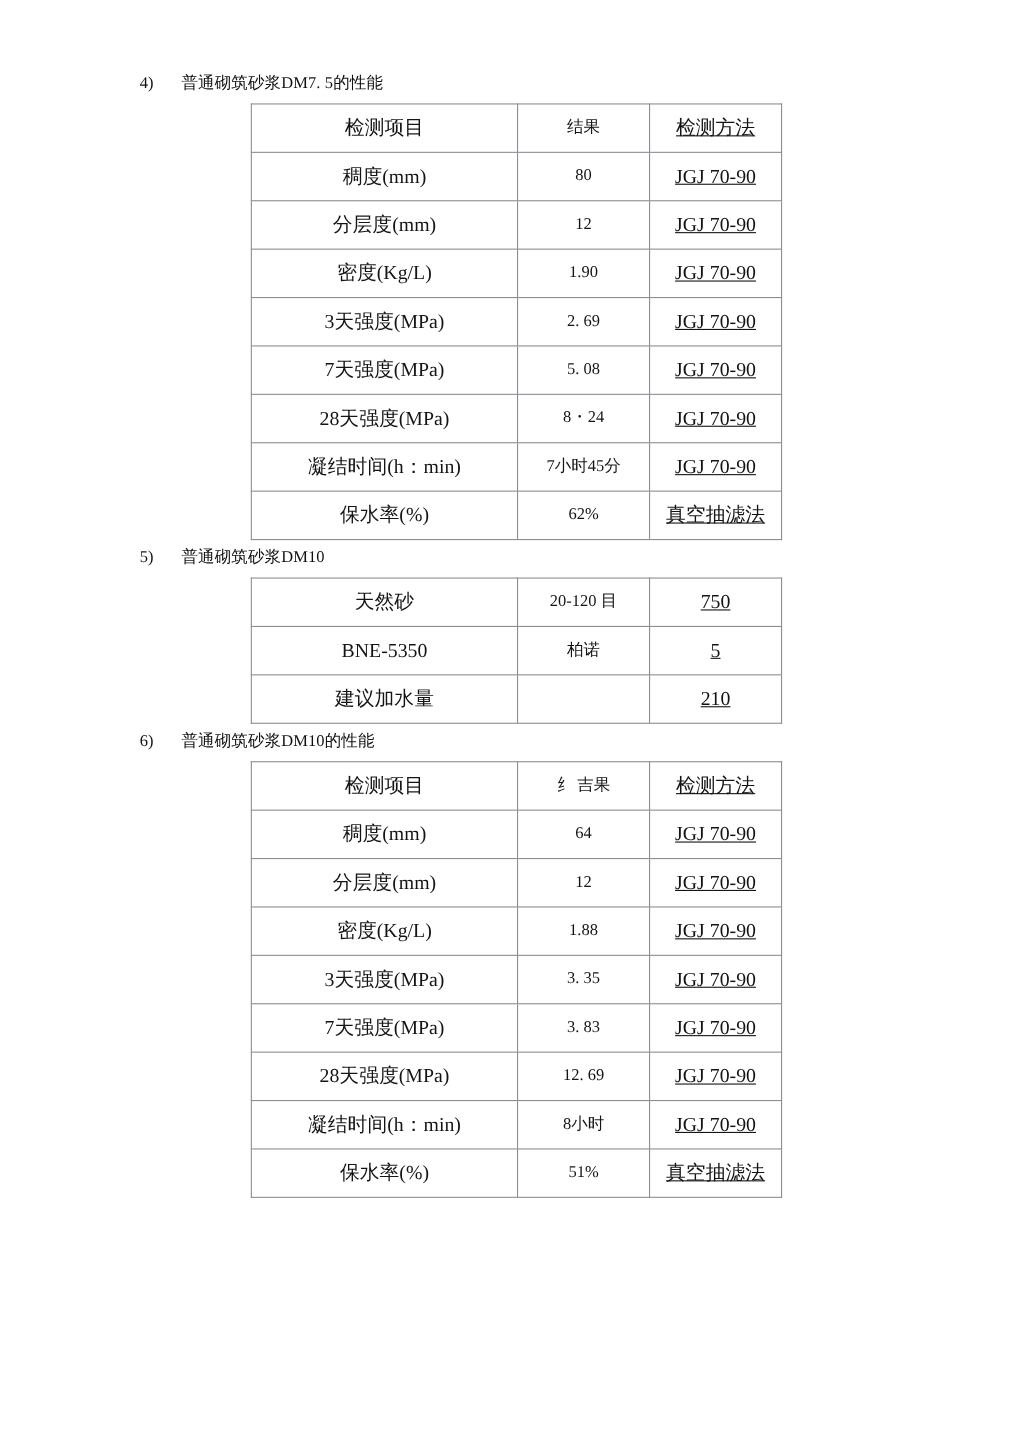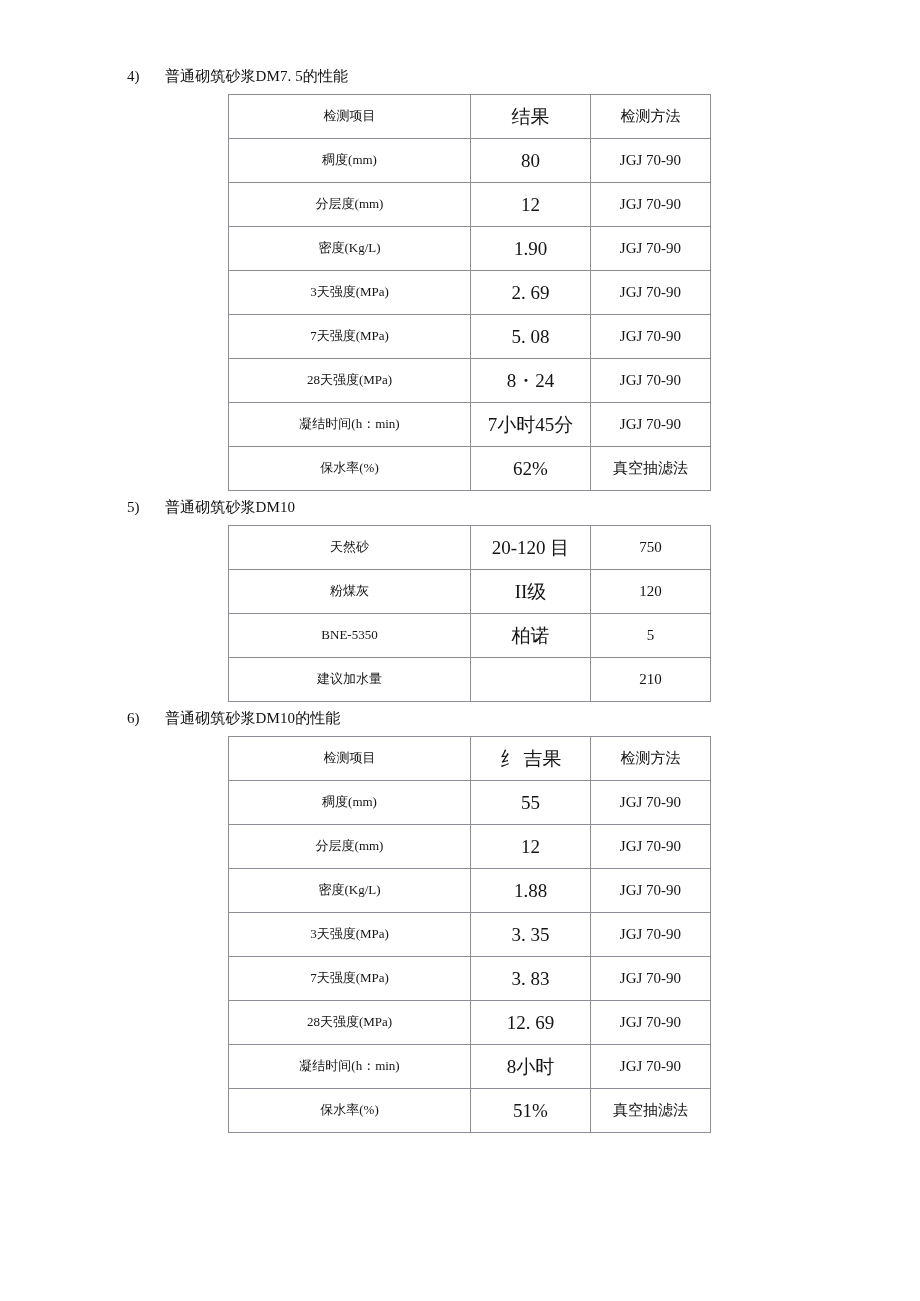--- a/index.html
+++ b/index.html
@@ -64,23 +64,23 @@
     padding: 0 4px;
     text-align: center;
     vertical-align: middle;
     white-space: pre;
     line-height: 1.15;
   }
   table.data-table col.c1 { width: 242px; }
   table.data-table col.c2 { width: 120px; }
   table.data-table col.c3 { width: 120px; }
 
-  .cell-label   { font-size: 13px; }
-  .cell-value   { font-size: 19px; }
-  .cell-method  { font-size: 15px; }
+  .cell-label   { font-size: 18px; }
+  .cell-value   { font-size: 15px; }
+  .cell-method  { font-size: 18px; text-decoration: underline; }
 
   
   .block { margin: 0; }
   .gap-heading-top  { height: 8px; }
   .gap-after-table  { height: 6px; }
 
   .spacer-top { height: 66px; }
 </style>
 </head>
 <body>
@@ -168,25 +168,20 @@
               <col class="c2">
               <col class="c3">
             </colgroup>
           <tbody>
             <tr>
               <td class="cell-label">天然砂</td>
               <td class="cell-value">20-120 目</td>
               <td class="cell-method">750</td>
             </tr>
             <tr>
-              <td class="cell-label">粉煤灰</td>
-              <td class="cell-value">II级</td>
-              <td class="cell-method">120</td>
-            </tr>
-            <tr>
               <td class="cell-label">BNE-5350</td>
               <td class="cell-value">柏诺</td>
               <td class="cell-method">5</td>
             </tr>
             <tr>
               <td class="cell-label">建议加水量</td>
               <td class="cell-value"></td>
               <td class="cell-method">210</td>
             </tr>
           </tbody>
@@ -210,21 +205,21 @@
               <col class="c3">
             </colgroup>
           <tbody>
             <tr>
               <td class="cell-label">检测项目</td>
               <td class="cell-value">纟 吉果</td>
               <td class="cell-method">检测方法</td>
             </tr>
             <tr>
               <td class="cell-label">稠度(mm)</td>
-              <td class="cell-value">55</td>
+              <td class="cell-value">64</td>
               <td class="cell-method">JGJ 70-90</td>
             </tr>
             <tr>
               <td class="cell-label">分层度(mm)</td>
               <td class="cell-value">12</td>
               <td class="cell-method">JGJ 70-90</td>
             </tr>
             <tr>
               <td class="cell-label">密度(Kg/L)</td>
               <td class="cell-value">1.88</td>

